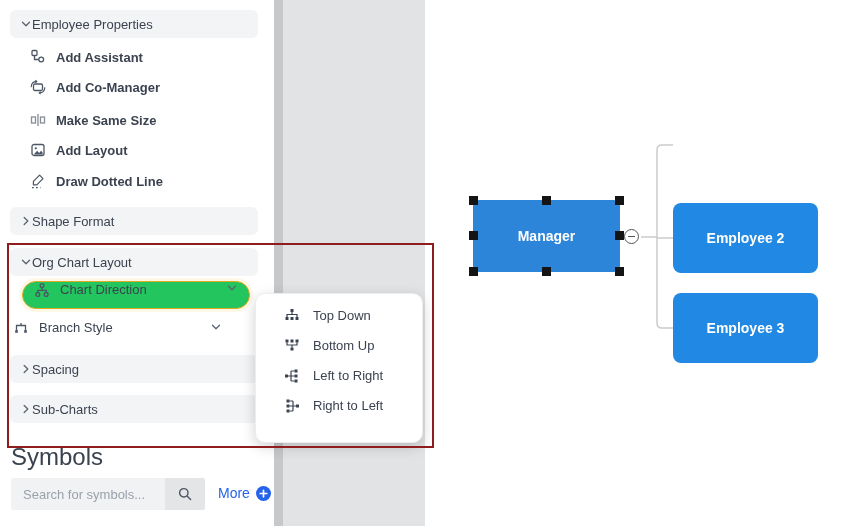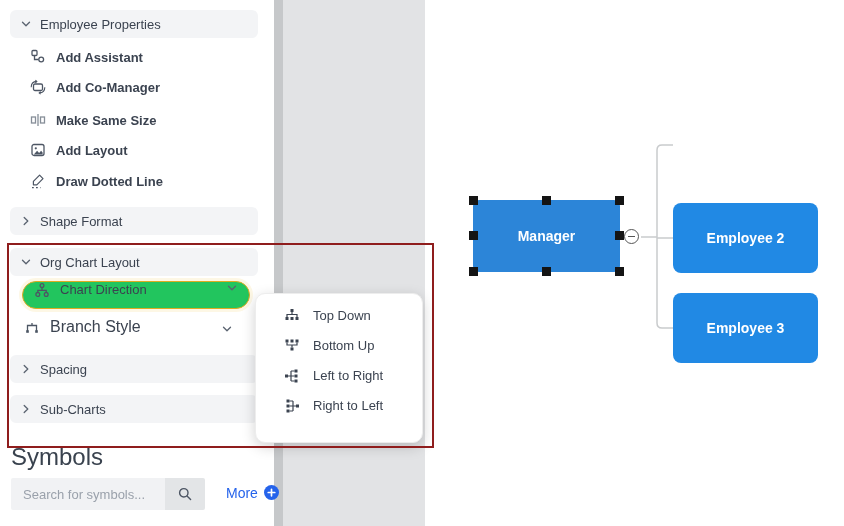--- a/index.html
+++ b/index.html
@@ -9,61 +9,61 @@
     font-family:"Liberation Sans", sans-serif; color:#3b4350; background:#fff;
   }
   
   .scrollbar { position:absolute; left:274px; top:0; width:9px; height:526px; background:#c6c8ca; }
   .gray-panel { position:absolute; left:283px; top:0; width:142px; height:526px; background:#e2e3e5; }
 
   
   .sidebar { position:absolute; left:0; top:0; width:274px; height:526px; background:#fff; z-index:2; }
   .sec-header {
     position:absolute; left:10px; width:248px; height:28px; background:#f3f4f6;
-    border-radius:6px; display:flex; align-items:center; gap:8px; padding:0 10px;
+    border-radius:6px; display:flex; align-items:center; padding:0 10px;
     font-size:13px; color:#3b4350; cursor:pointer;
   }
   .item-row {
     position:absolute; left:30px; width:220px; height:22px; display:flex;
     align-items:center; gap:10px; font-size:13px; color:#3b4350; cursor:pointer;font-weight:bold;
   }
   .icon { display:inline-flex; width:16px; height:16px; color:#4d5664; flex:0 0 auto; }
   .icon svg { width:16px; height:16px; }
   .chev { width:12px; height:12px; color:#5a6370; flex:0 0 auto; }
   .cd-button {
     position:absolute; left:22px; top:281px; width:228px; height:28px;
     background:#22c55e; border:1.5px solid #dfab22; border-radius:14px;
     display:flex; align-items:flex-start; gap:10px; padding:0 11px;
     font-size:13px; color:#3b4350; cursor:pointer;
     box-shadow:0 0 0 3px rgba(240,200,80,0.15);
   }
   .bs-button {
-    position:absolute; left:16px; top:313px; width:228px; height:28px;
+    position:absolute; left:5px; top:313px; width:228px; height:28px;
     display:flex; align-items:center; gap:10px; padding:0 11px 0 8px;
-    font-size:16px; color:#3b4350; cursor:pointer;
+    font-size:13px; color:#3b4350; cursor:pointer;
   }
   .spacer { margin-left:auto; }
   .symbols-heading { position:absolute; left:11px; top:443px; font-size:24px; color:#39424e; }
   .search-bar {
     position:absolute; left:11px; top:478px; width:194px; height:32px;
     display:flex; border-radius:2px; overflow:hidden;
   }
   .search-input {
     flex:1; min-width:0; border:none; outline:none; background:#f1f2f4;
     padding:0 12px; font-size:13px; color:#3b4350; font-family:inherit;
   }
   .search-input::placeholder { color:#9aa1ab; }
   .search-btn {
     width:40px; border:none; background:#e3e5e7; display:flex;
     align-items:center; justify-content:center; cursor:pointer; color:#4d5664;
   }
   .search-btn svg { width:16px; height:16px; }
   .more-link {
-    position:absolute; left:218px; top:485px; display:flex; 
-    gap:6px; color:#2563eb; font-size:14px; cursor:pointer; text-decoration:none;margin-left:8px;
+    position:absolute; left:218px; top:485px; display:flex; align-items:center;
+    gap:6px; color:#2563eb; font-size:14px; cursor:pointer; text-decoration:none;
   }
   .plus-badge { width:15px; height:15px; display:inline-flex; }
   .plus-badge svg { width:15px; height:15px; }
 
   
   .dropdown {
     position:absolute; left:255px; top:293px; width:168px; height:150px;
     background:#fff; border-radius:10px; border:1px solid #ededed;
     box-shadow:0 4px 14px rgba(0,0,0,0.18); z-index:5; padding-top:14px;
   }

